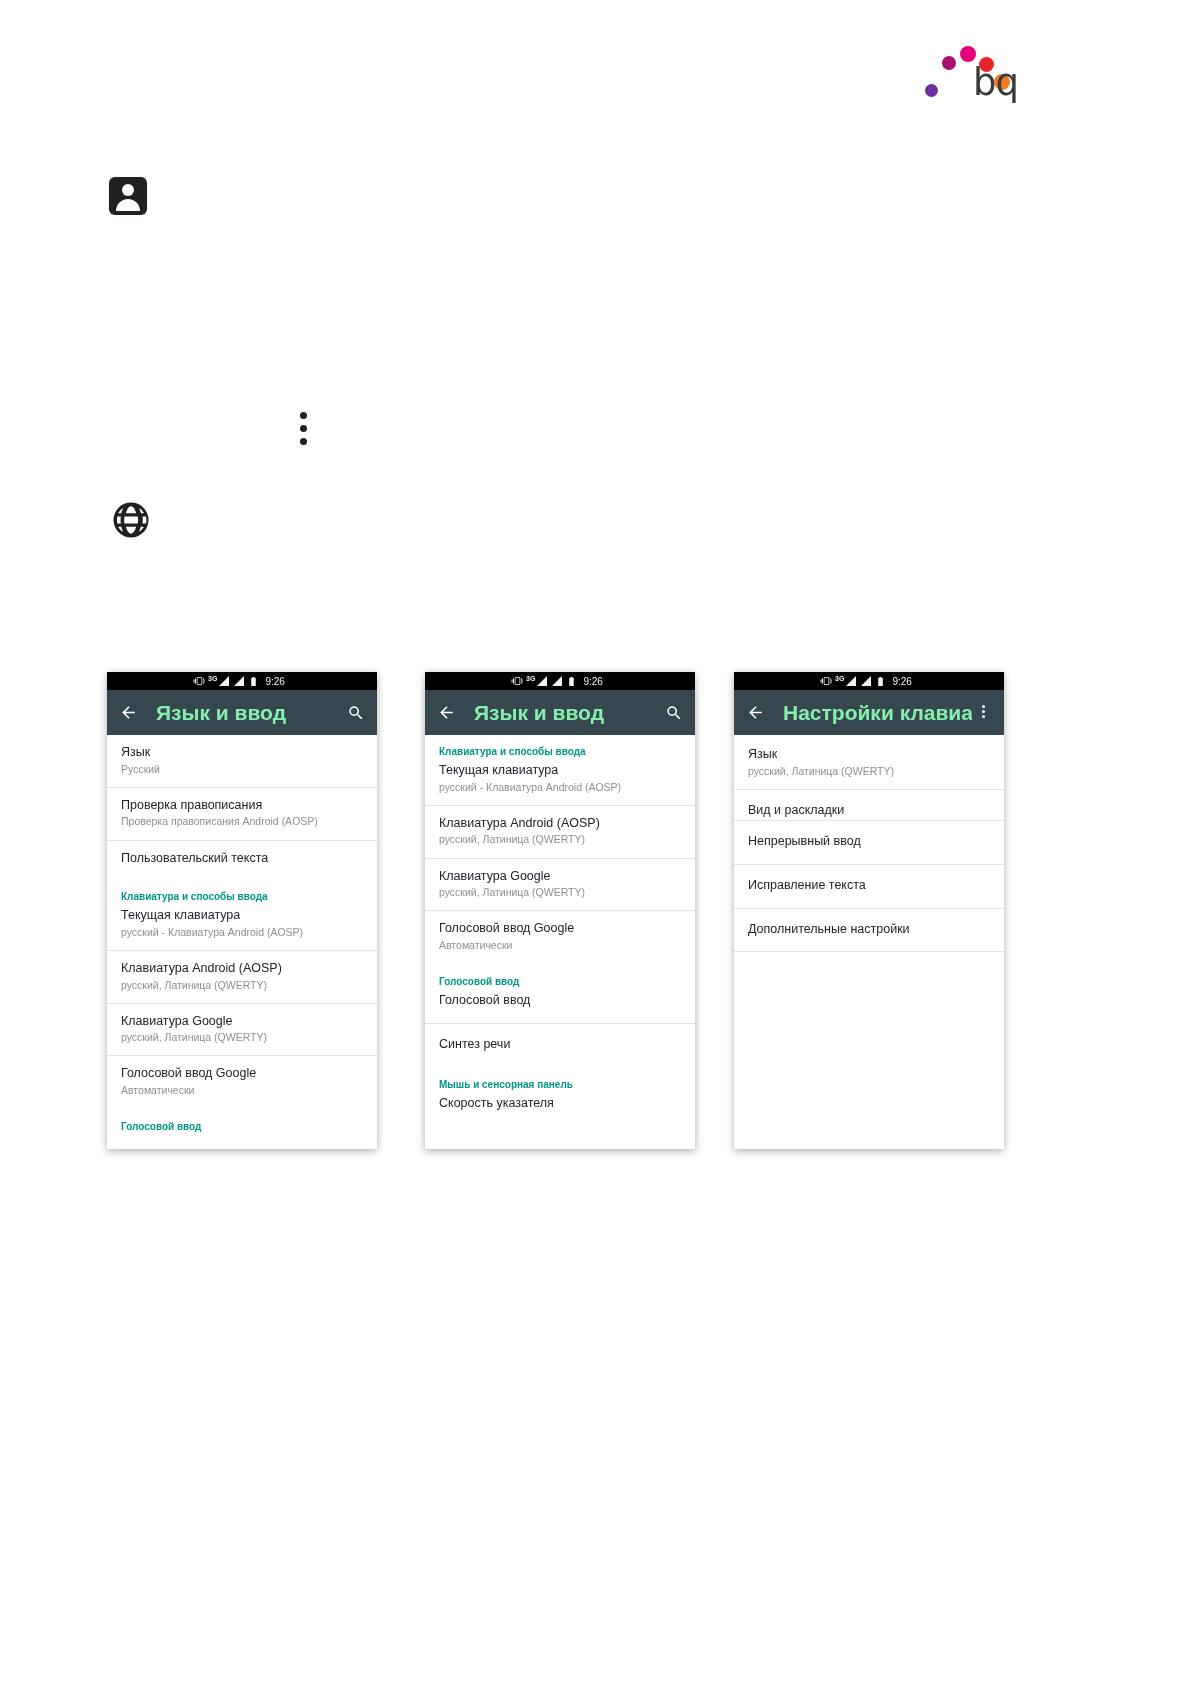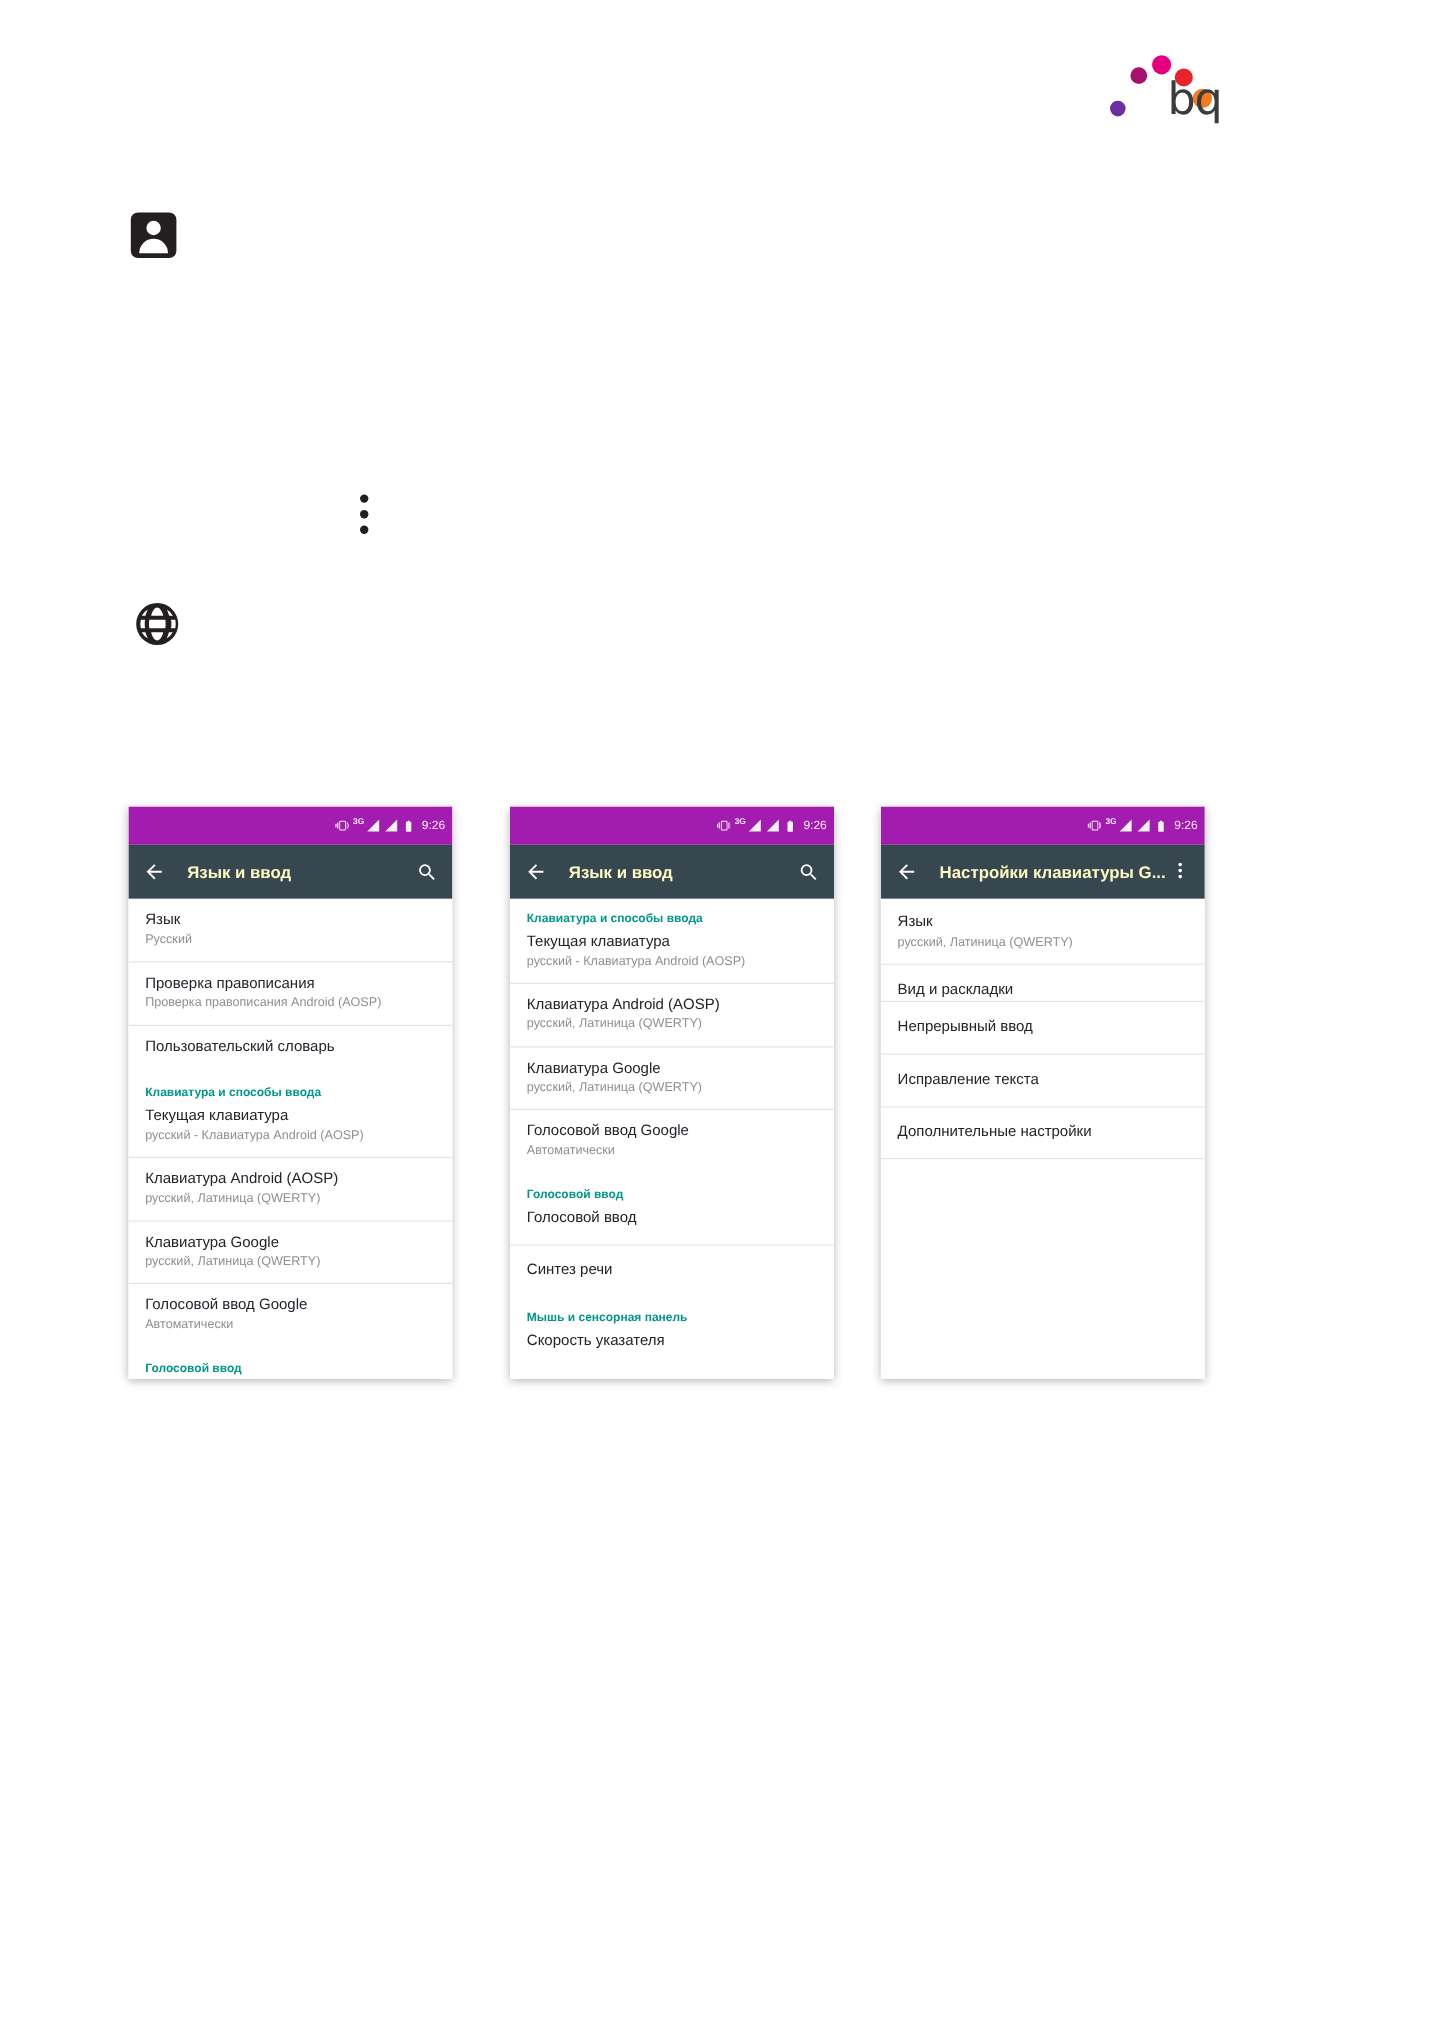--- a/index.html
+++ b/index.html
@@ -88,25 +88,25 @@
     height: 477px;
     background: #ffffff;
     box-shadow: 0 2px 8px rgba(0,0,0,0.32);
     overflow: hidden;
   }
   #phone-1 { left: 107px; top: 672px; }
   #phone-2 { left: 425px; top: 672px; }
   #phone-3 { left: 734px; top: 672px; }
 
   .status-bar {
-    height: 32px;
-    background: #a21caf;
+    height: 18px;
+    background: #000000;
     display: flex;
     align-items: center;
-    justify-content: flex-end;
+    justify-content: center;
     padding-right: 6px;
     box-sizing: border-box;
     gap: 3px;
   }
   .status-bar .sb-icon {
     display: inline-flex;
     align-items: center;
     color: #f2f2f2;
   }
   .status-bar .sb-time {
@@ -134,22 +134,22 @@
     box-sizing: border-box;
   }
   .app-bar .back-arrow {
     width: 22px; height: 22px;
     flex: 0 0 auto;
     display: flex;
     align-items: center;
     justify-content: center;
   }
   .app-bar .bar-title {
-    color: #fef9c3;
-    font-size: 14px;
+    color: #86efac;
+    font-size: 21px;
     font-weight: bold;
     margin-left: 17px;
     flex: 1 1 auto;
     white-space: nowrap;
     overflow: hidden;
   }
   .app-bar .bar-action {
     width: 22px; height: 22px;
     flex: 0 0 auto;
     display: flex;
@@ -264,21 +264,21 @@
   <div class="list">
     <div class="row">
       <div class="title">Язык</div>
       <div class="subtitle">Русский</div>
     </div>
     <div class="row">
       <div class="title">Проверка правописания</div>
       <div class="subtitle">Проверка правописания Android (AOSP)</div>
     </div>
     <div class="row no-divider" style="padding-bottom:14px;">
-      <div class="title">Пользовательский словарь</div>
+      <div class="title">Пользовательский текста</div>
     </div>
     <div class="section-header">Клавиатура и способы ввода</div>
     <div class="row" style="padding-top:2px;">
       <div class="title">Текущая клавиатура</div>
       <div class="subtitle">русский - Клавиатура Android (AOSP)</div>
     </div>
     <div class="row">
       <div class="title">Клавиатура Android (AOSP)</div>
       <div class="subtitle">русский, Латиница (QWERTY)</div>
     </div>

